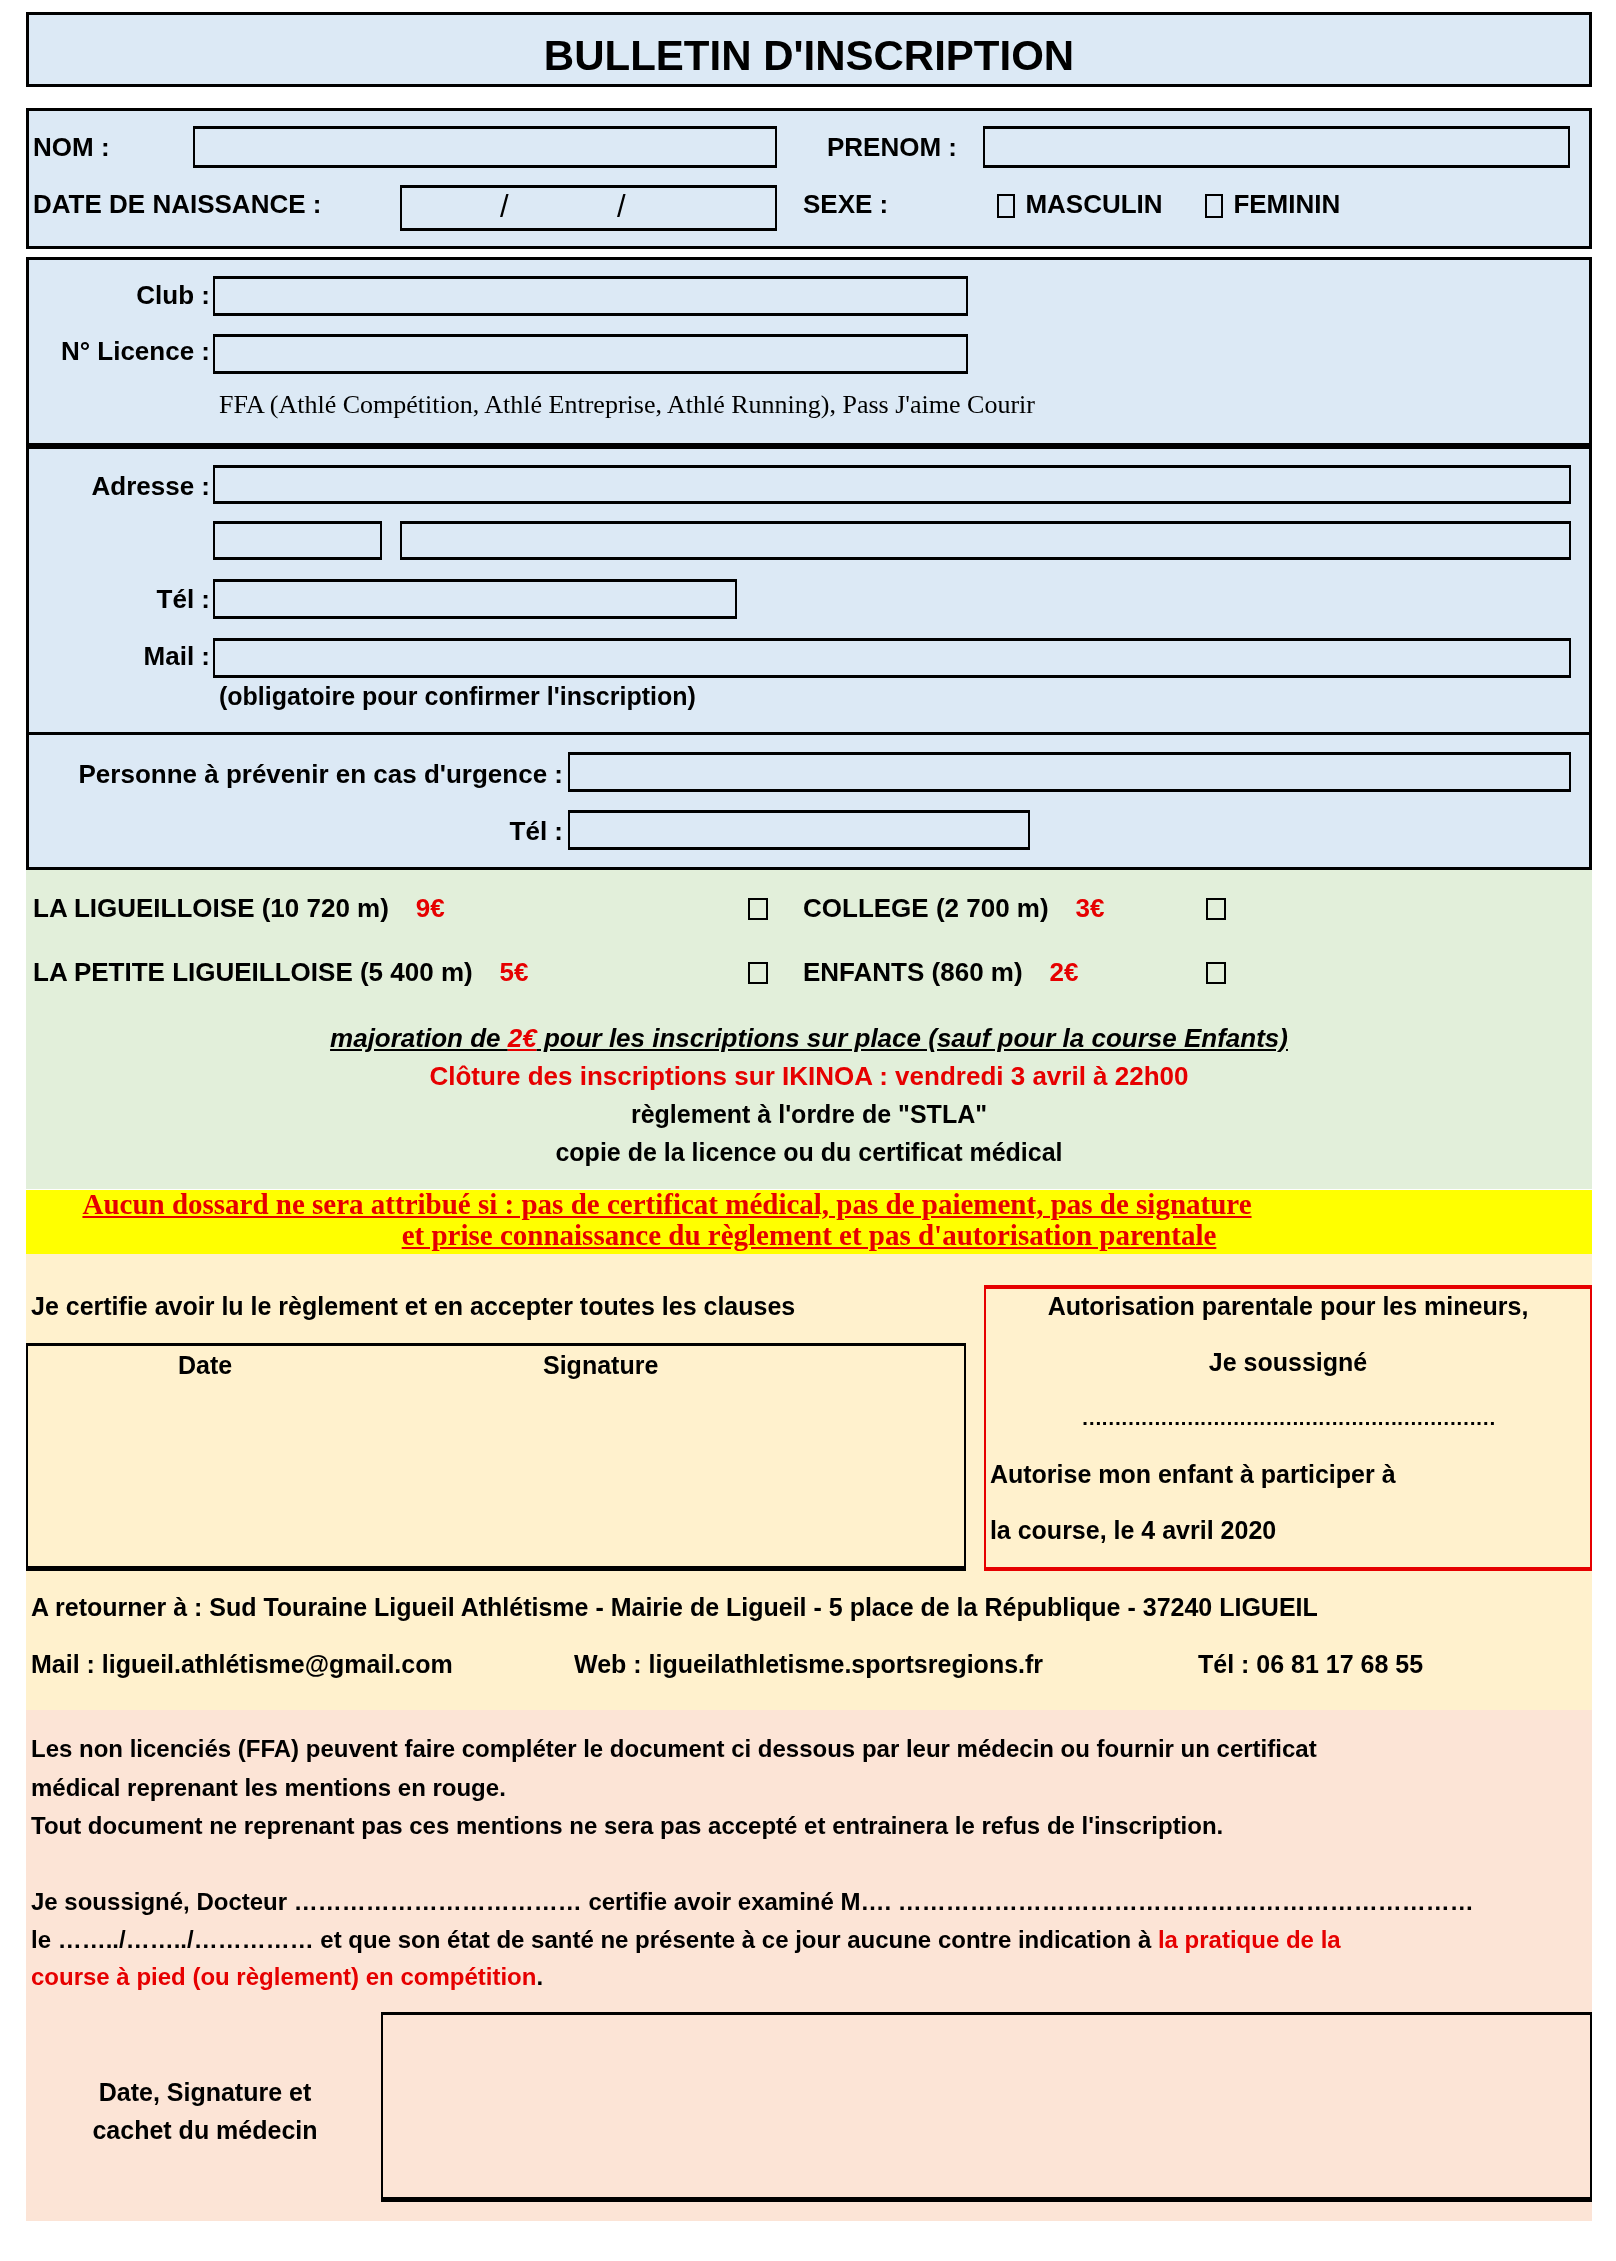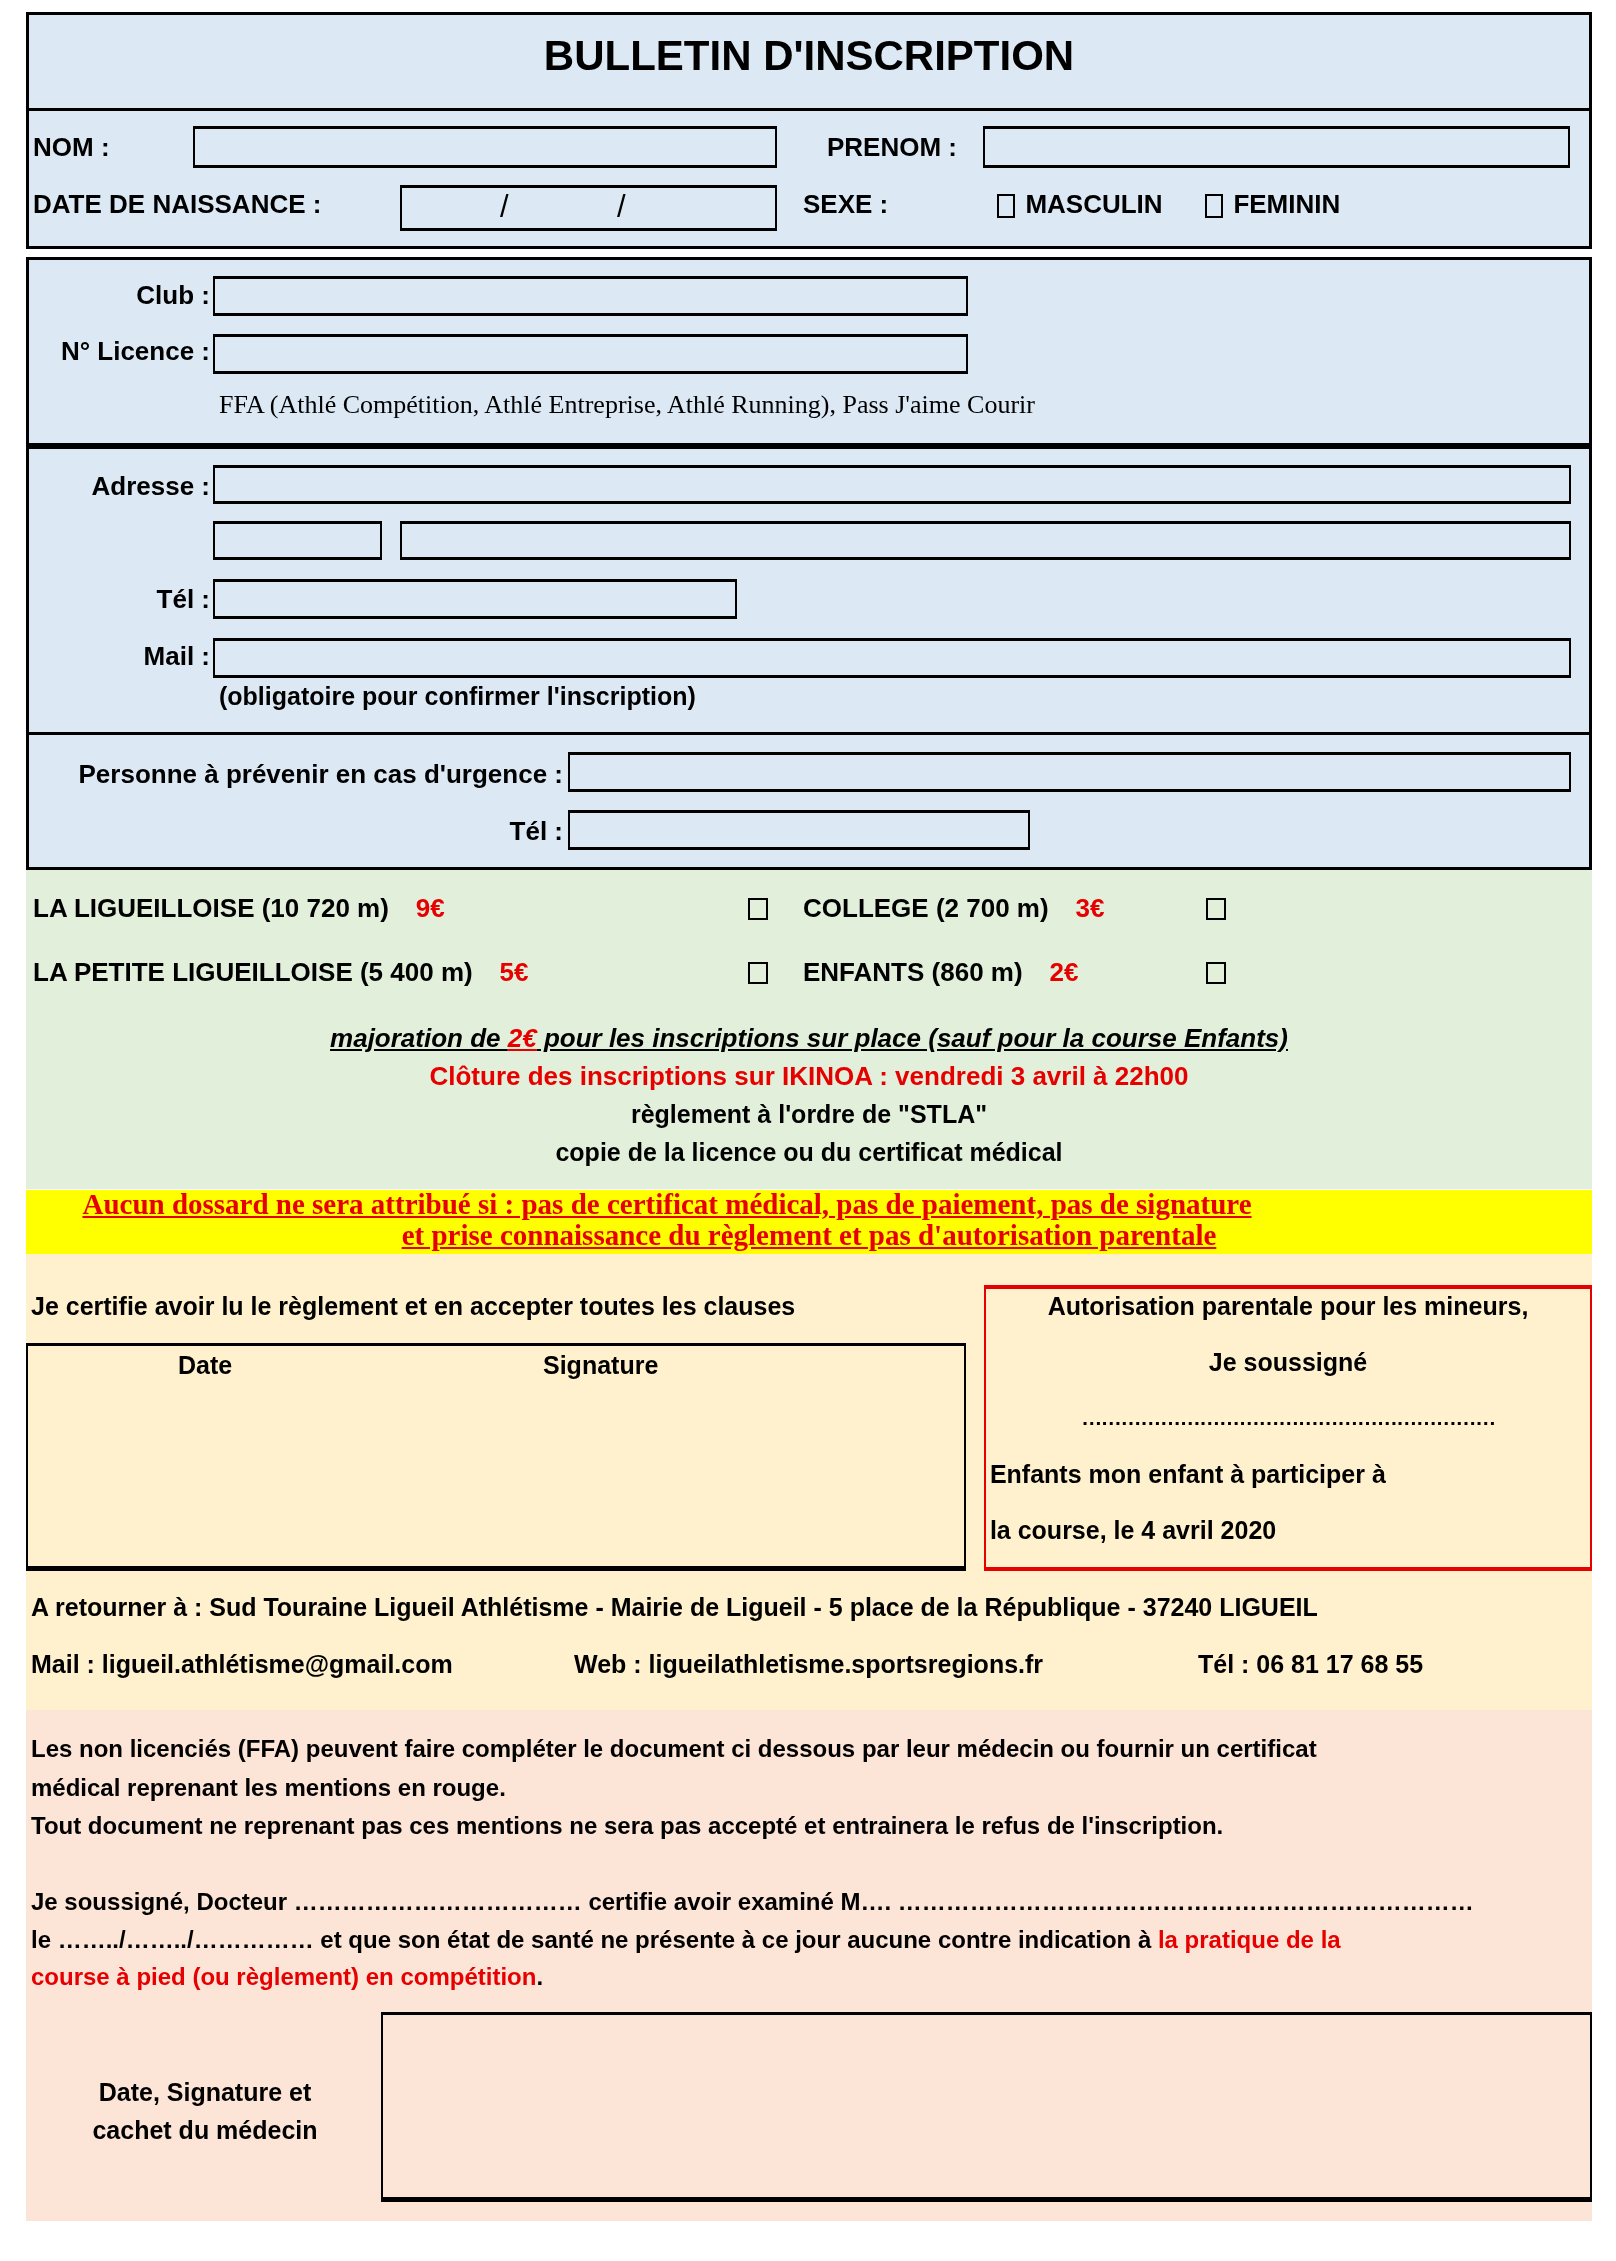--- a/index.html
+++ b/index.html
@@ -16,21 +16,21 @@
   .lbl { position:absolute; font-weight:bold; font-size:26px; white-space:nowrap; }
   .r { text-align:right; }
   .red { color:#e60000; }
   .cb { display:inline-block; width:19.6px; height:22px; border:2px solid #000; box-sizing:border-box; vertical-align:middle; }
   .center { text-align:center; }
   .serif { font-family:"Liberation Serif", serif; }
 </style>
 </head>
 <body>
 
-<div class="abs blue thickbox" style="left:26px;top:11.7px;width:1566px;height:99px;border-width:3.9px 3.3px;">
+<div class="abs blue thickbox" style="left:26px;top:11.7px;width:1566px;height:75px;border-width:3.9px 3.3px;">
   <div class="center" style="font-weight:bold;font-size:42px;line-height:81px;">BULLETIN D'INSCRIPTION</div>
 </div>
 
 <div class="abs blue thickbox" style="left:26px;top:108px;width:1566px;height:141px;"></div>
 <div class="lbl" style="left:33px;top:132px;text-align:right;">NOM :</div>
 <div class="field" style="left:193px;top:126px;width:584px;height:42px;"></div>
 <div class="lbl" style="left:803px;top:132px;margin-left:24px;">PRENOM :</div>
 <div class="field" style="left:983px;top:126px;width:587px;height:42px;"></div>
 
 <div class="lbl" style="left:33px;top:189px;">DATE DE NAISSANCE :</div>
@@ -112,21 +112,21 @@
 
 <div class="abs thickbox" style="left:26px;top:1343px;width:940px;height:228px;border-width:3.9px 2.6px 5.2px 2.6px;">
   <div class="lbl" style="left:150px;top:5.2px;font-size:25px;">Date</div>
   <div class="lbl" style="left:515px;top:5.2px;font-size:25px;">Signature</div>
 </div>
 
 <div class="abs" style="left:984px;top:1285px;width:608px;height:286px;box-sizing:border-box;border:2px solid #e60000;border-top-width:4.6px;border-bottom-width:4.6px;">
   <div class="center" style="position:absolute;left:0;right:0;top:59px;font-size:25px;font-weight:bold;">Je soussigné</div>
   <div class="center" style="position:absolute;left:0;right:0;top:2.6px;font-size:25px;font-weight:bold;">Autorisation parentale pour les mineurs,</div>
   <div class="center" style="position:absolute;left:0;right:0;top:117px;font-size:21px;font-weight:bold;letter-spacing:-1.3px;">………………………………………………………</div>
-  <div style="position:absolute;left:3.9px;top:171px;font-size:25px;font-weight:bold;white-space:nowrap;">Enfants mon enfant à participer à</div>
+  <div style="position:absolute;left:3.9px;top:171px;font-size:25px;font-weight:bold;white-space:nowrap;">Autorise mon enfant à participer à</div>
   <div style="position:absolute;left:3.9px;top:227px;font-size:25px;font-weight:bold;white-space:nowrap;">la course, le 4 avril 2020</div>
 </div>
 
 <div class="lbl" style="left:31px;top:1593px;font-size:25px;text-align:center;">A retourner à : Sud Touraine Ligueil Athlétisme - Mairie de Ligueil - 5 place de la République - 37240 LIGUEIL</div>
 <div class="lbl" style="left:31px;top:1650px;font-size:25px;">Mail : ligueil.athlétisme@gmail.com</div>
 <div class="lbl" style="left:574px;top:1650px;font-size:25px;">Web : ligueilathletisme.sportsregions.fr</div>
 <div class="lbl" style="left:1198px;top:1650px;font-size:25px;">Tél : 06 81 17 68 55</div>
 
 <div class="abs pink" style="left:26px;top:1710px;width:1566px;height:511px;"></div>
 <div class="lbl" style="left:31px;top:1735px;font-size:24px;">Les non licenciés (FFA) peuvent faire compléter le document ci dessous par leur médecin ou fournir un certificat</div>

